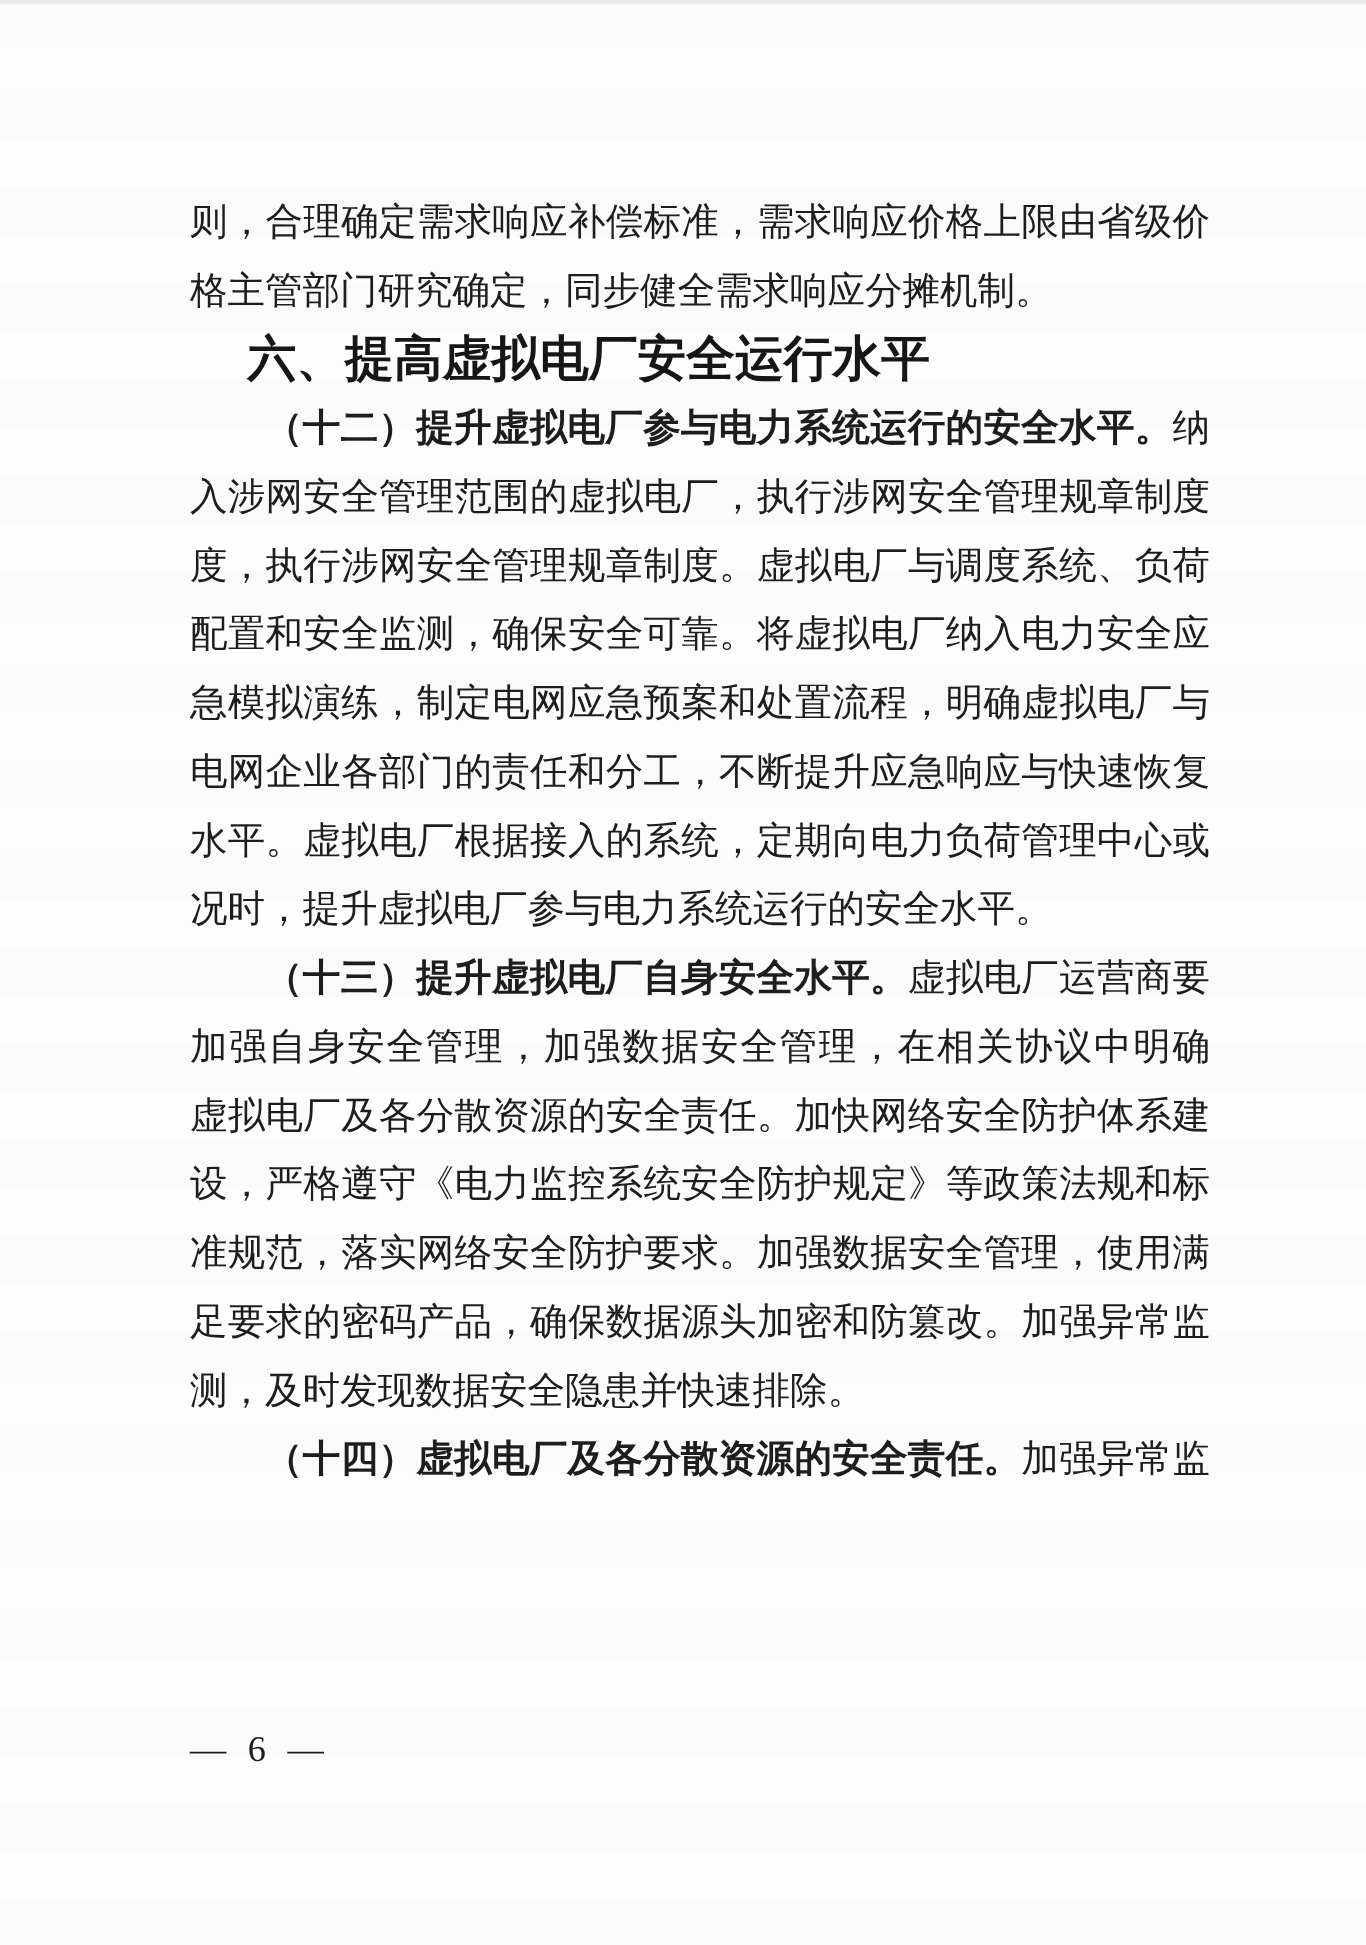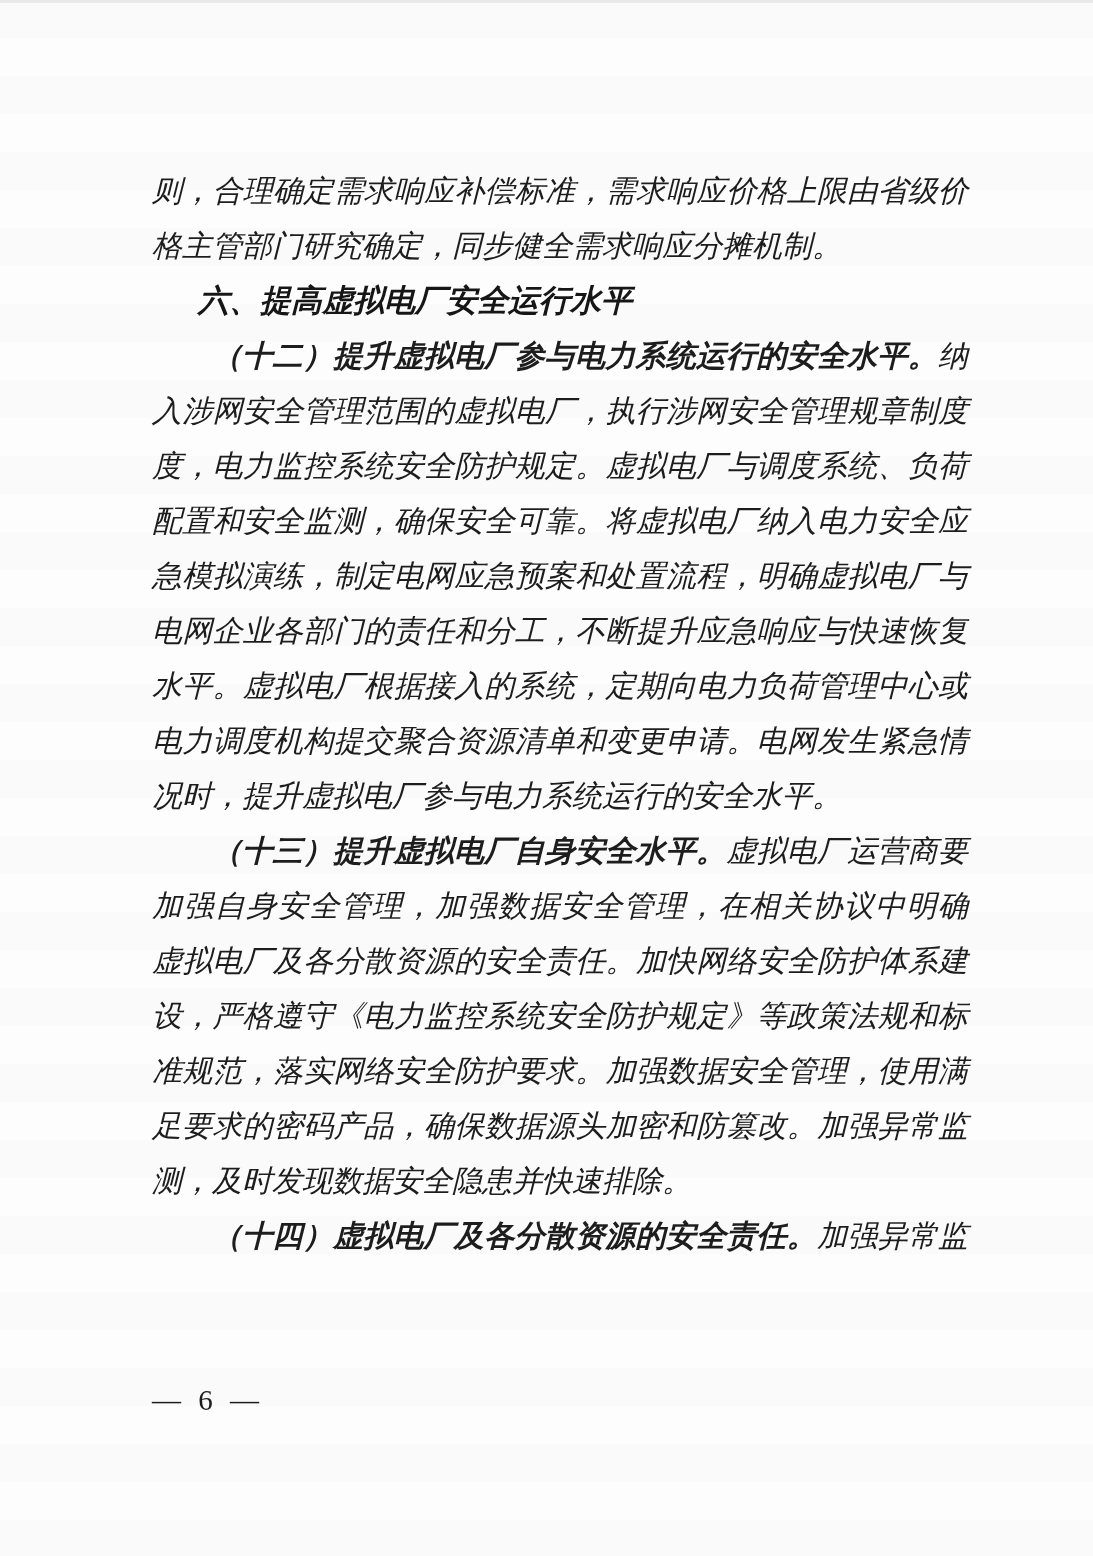--- a/index.html
+++ b/index.html
@@ -25,23 +25,22 @@
     
     content: "";
     position: absolute;
     left: 0; top: 0;
     width: 100%; height: 3px;
     background: #e9e9e9;
   }
   .text-block {
     position: absolute;
     left: 152px;
-    top: 163px;
+    top: 150px;
     width: 816px;
-    font-style: italic;
   }
   .line {
     height: 55px;
     line-height: 55px;
     font-size: 30px;
     text-align: justify;
     text-align-last: left;
     white-space: nowrap;
     overflow: visible;
   }
@@ -51,21 +50,21 @@
   }
   .line.indent {
     padding-left: 60px;
   }
   .lead {
     font-weight: 700;
   }
   .line.heading {
     font-family: "Liberation Sans", "DejaVu Sans", sans-serif;
     font-weight: 700;
-    font-size: 31px;
+    font-size: 39px;
     padding-left: 46px;
     text-align: left;
     text-align-last: left;
     color: #161616;
   }
   .page-number {
     position: absolute;
     left: 152px;
     top: 1378px;
     height: 44px;
@@ -85,32 +84,31 @@
     <div class="line fill">则，合理确定需求响应补偿标准，需求响应价格上限由省级价</div>
 
     <div class="line">格主管部门研究确定，同步健全需求响应分摊机制。</div>
 
     <div class="line heading">六、提高虚拟电厂安全运行水平</div>
 
     <div class="line fill indent"><span class="lead">（十二）提升虚拟电厂参与电力系统运行的安全水平。</span><span>纳</span></div>
 
     <div class="line fill">入涉网安全管理范围的虚拟电厂，执行涉网安全管理规章制度</div>
 
-    <div class="line fill">度，电力监控系统安全防护规定。虚拟电厂与调度系统、负荷</div>
+    <div class="line fill">度，执行涉网安全管理规章制度。虚拟电厂与调度系统、负荷</div>
 
 
     <div class="line fill">配置和安全监测，确保安全可靠。将虚拟电厂纳入电力安全应</div>
 
     <div class="line fill">急模拟演练，制定电网应急预案和处置流程，明确虚拟电厂与</div>
 
     <div class="line fill">电网企业各部门的责任和分工，不断提升应急响应与快速恢复</div>
 
     <div class="line fill">水平。虚拟电厂根据接入的系统，定期向电力负荷管理中心或</div>
 
-    <div class="line fill">电力调度机构提交聚合资源清单和变更申请。电网发生紧急情</div>
 
     <div class="line">况时，提升虚拟电厂参与电力系统运行的安全水平。</div>
 
     <div class="line fill indent"><span class="lead">（十三）提升虚拟电厂自身安全水平。</span><span>虚拟电厂运营商要</span></div>
 
     <div class="line fill">加强自身安全管理，加强数据安全管理，在相关协议中明确</div>
 
     <div class="line fill">虚拟电厂及各分散资源的安全责任。加快网络安全防护体系建</div>
 
     <div class="line fill">设，严格遵守《电力监控系统安全防护规定》等政策法规和标</div>

